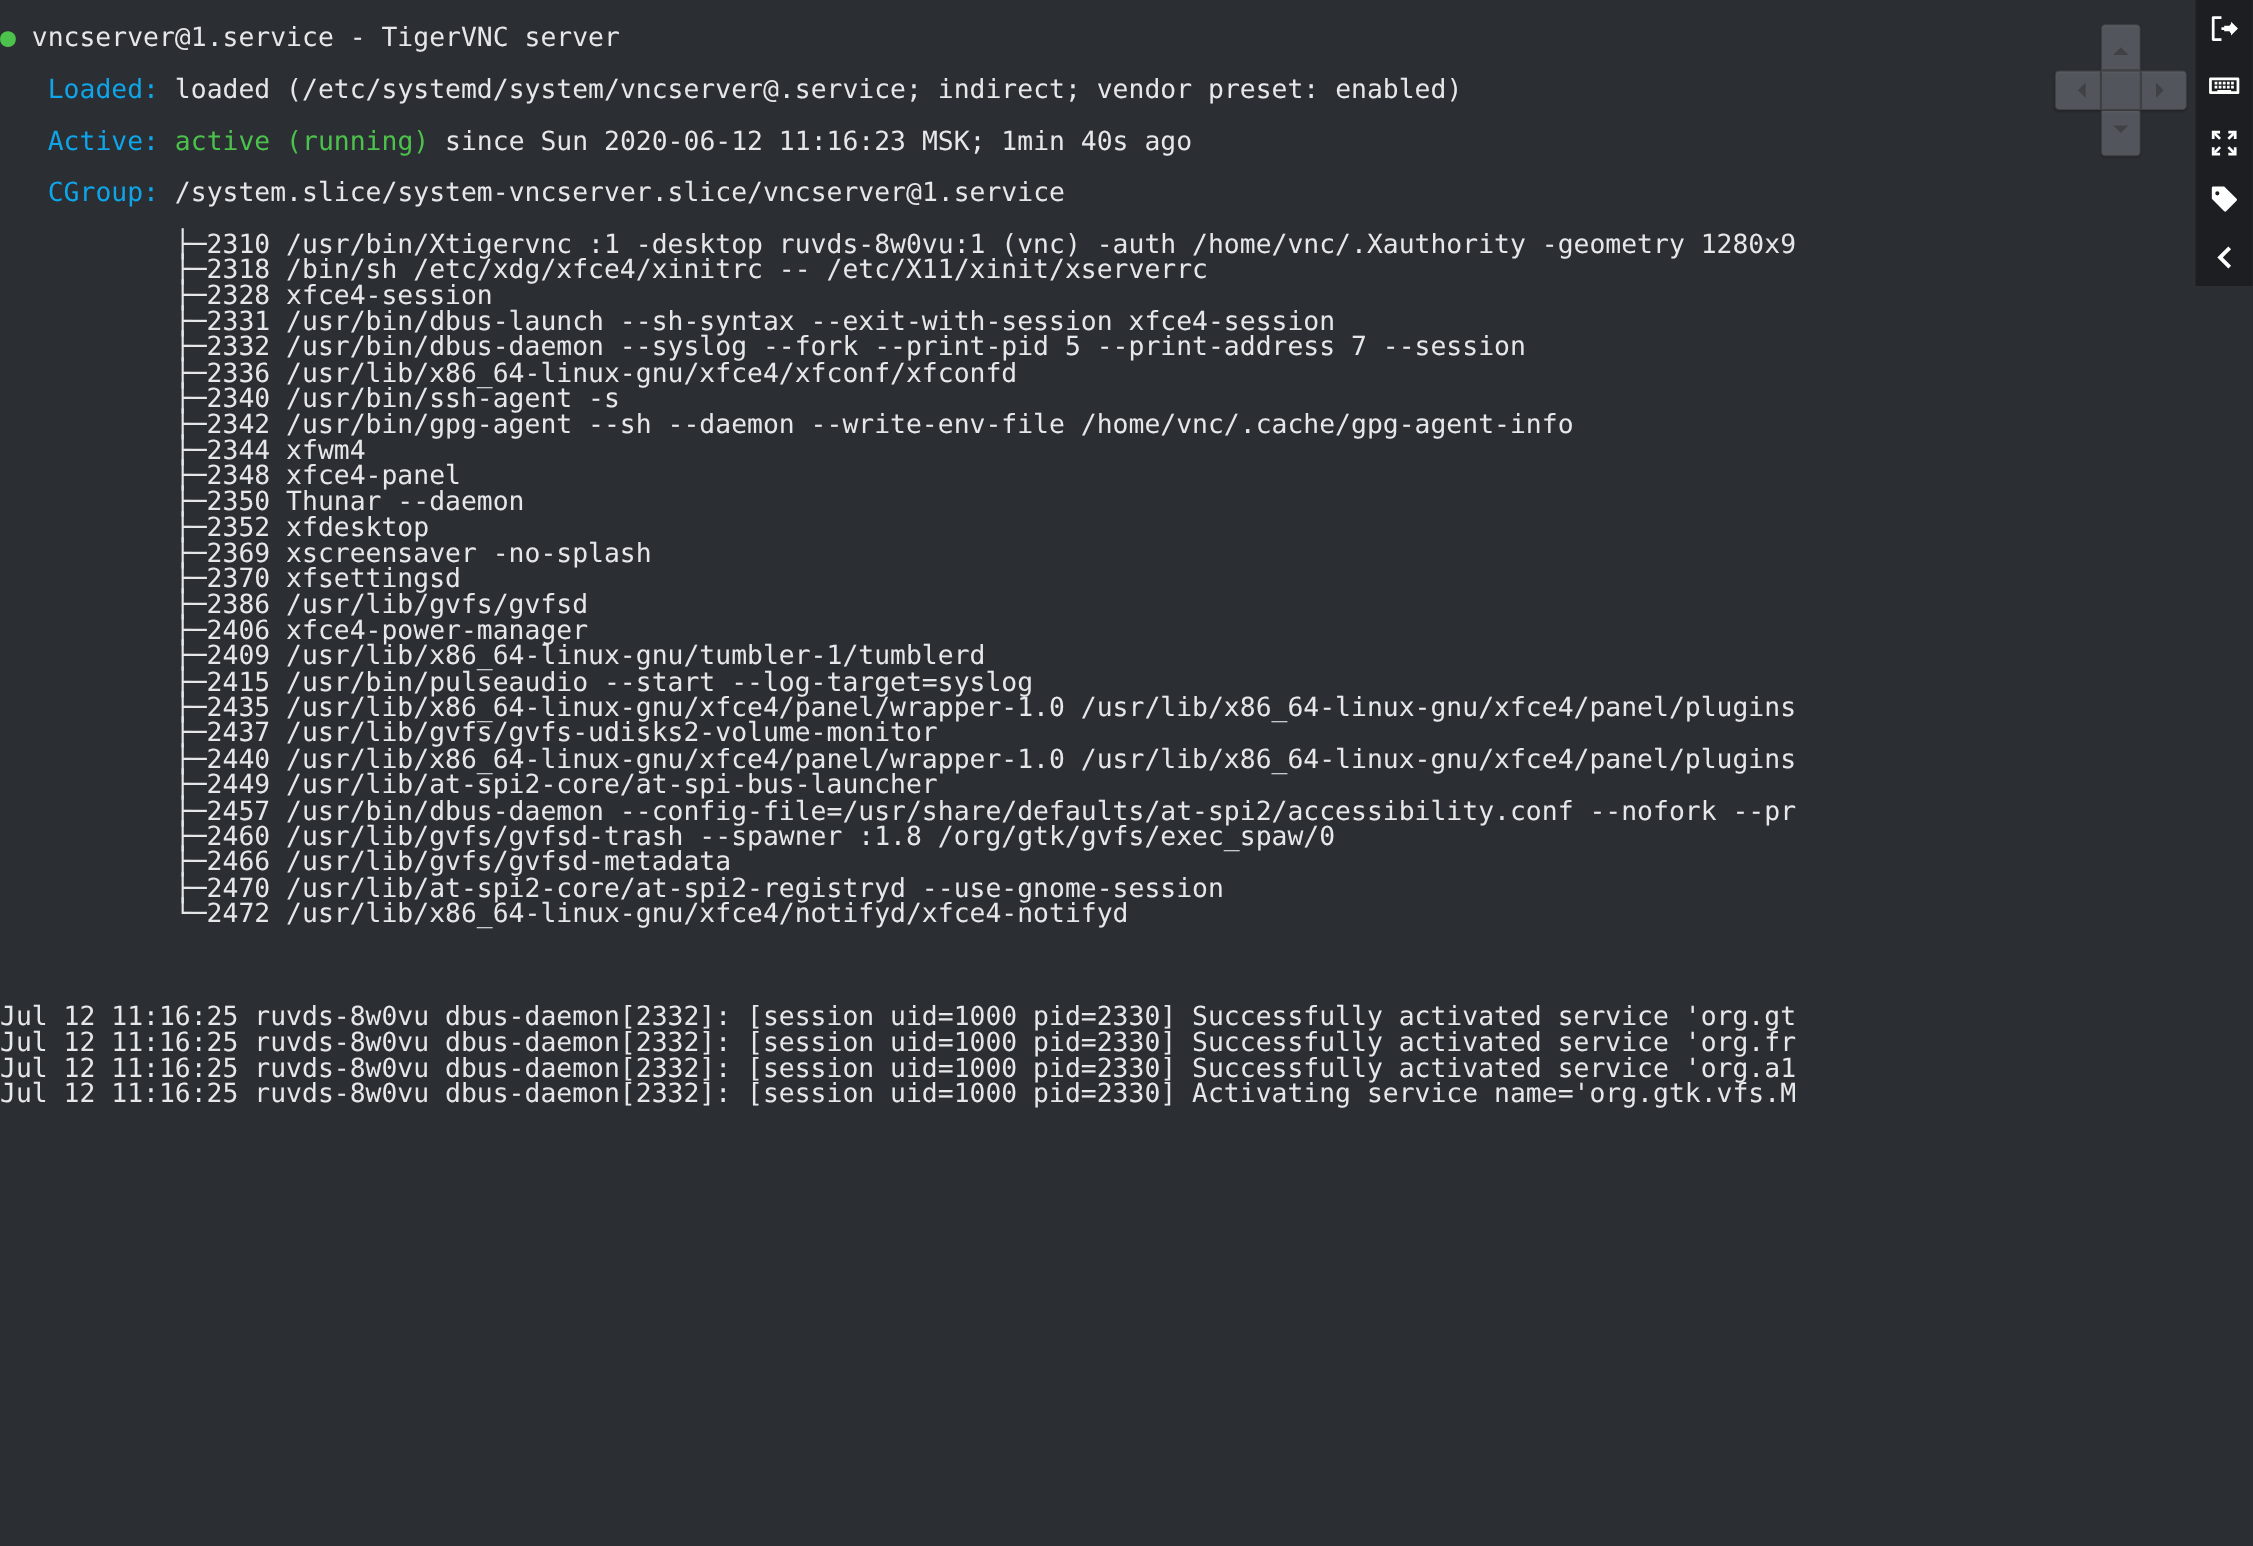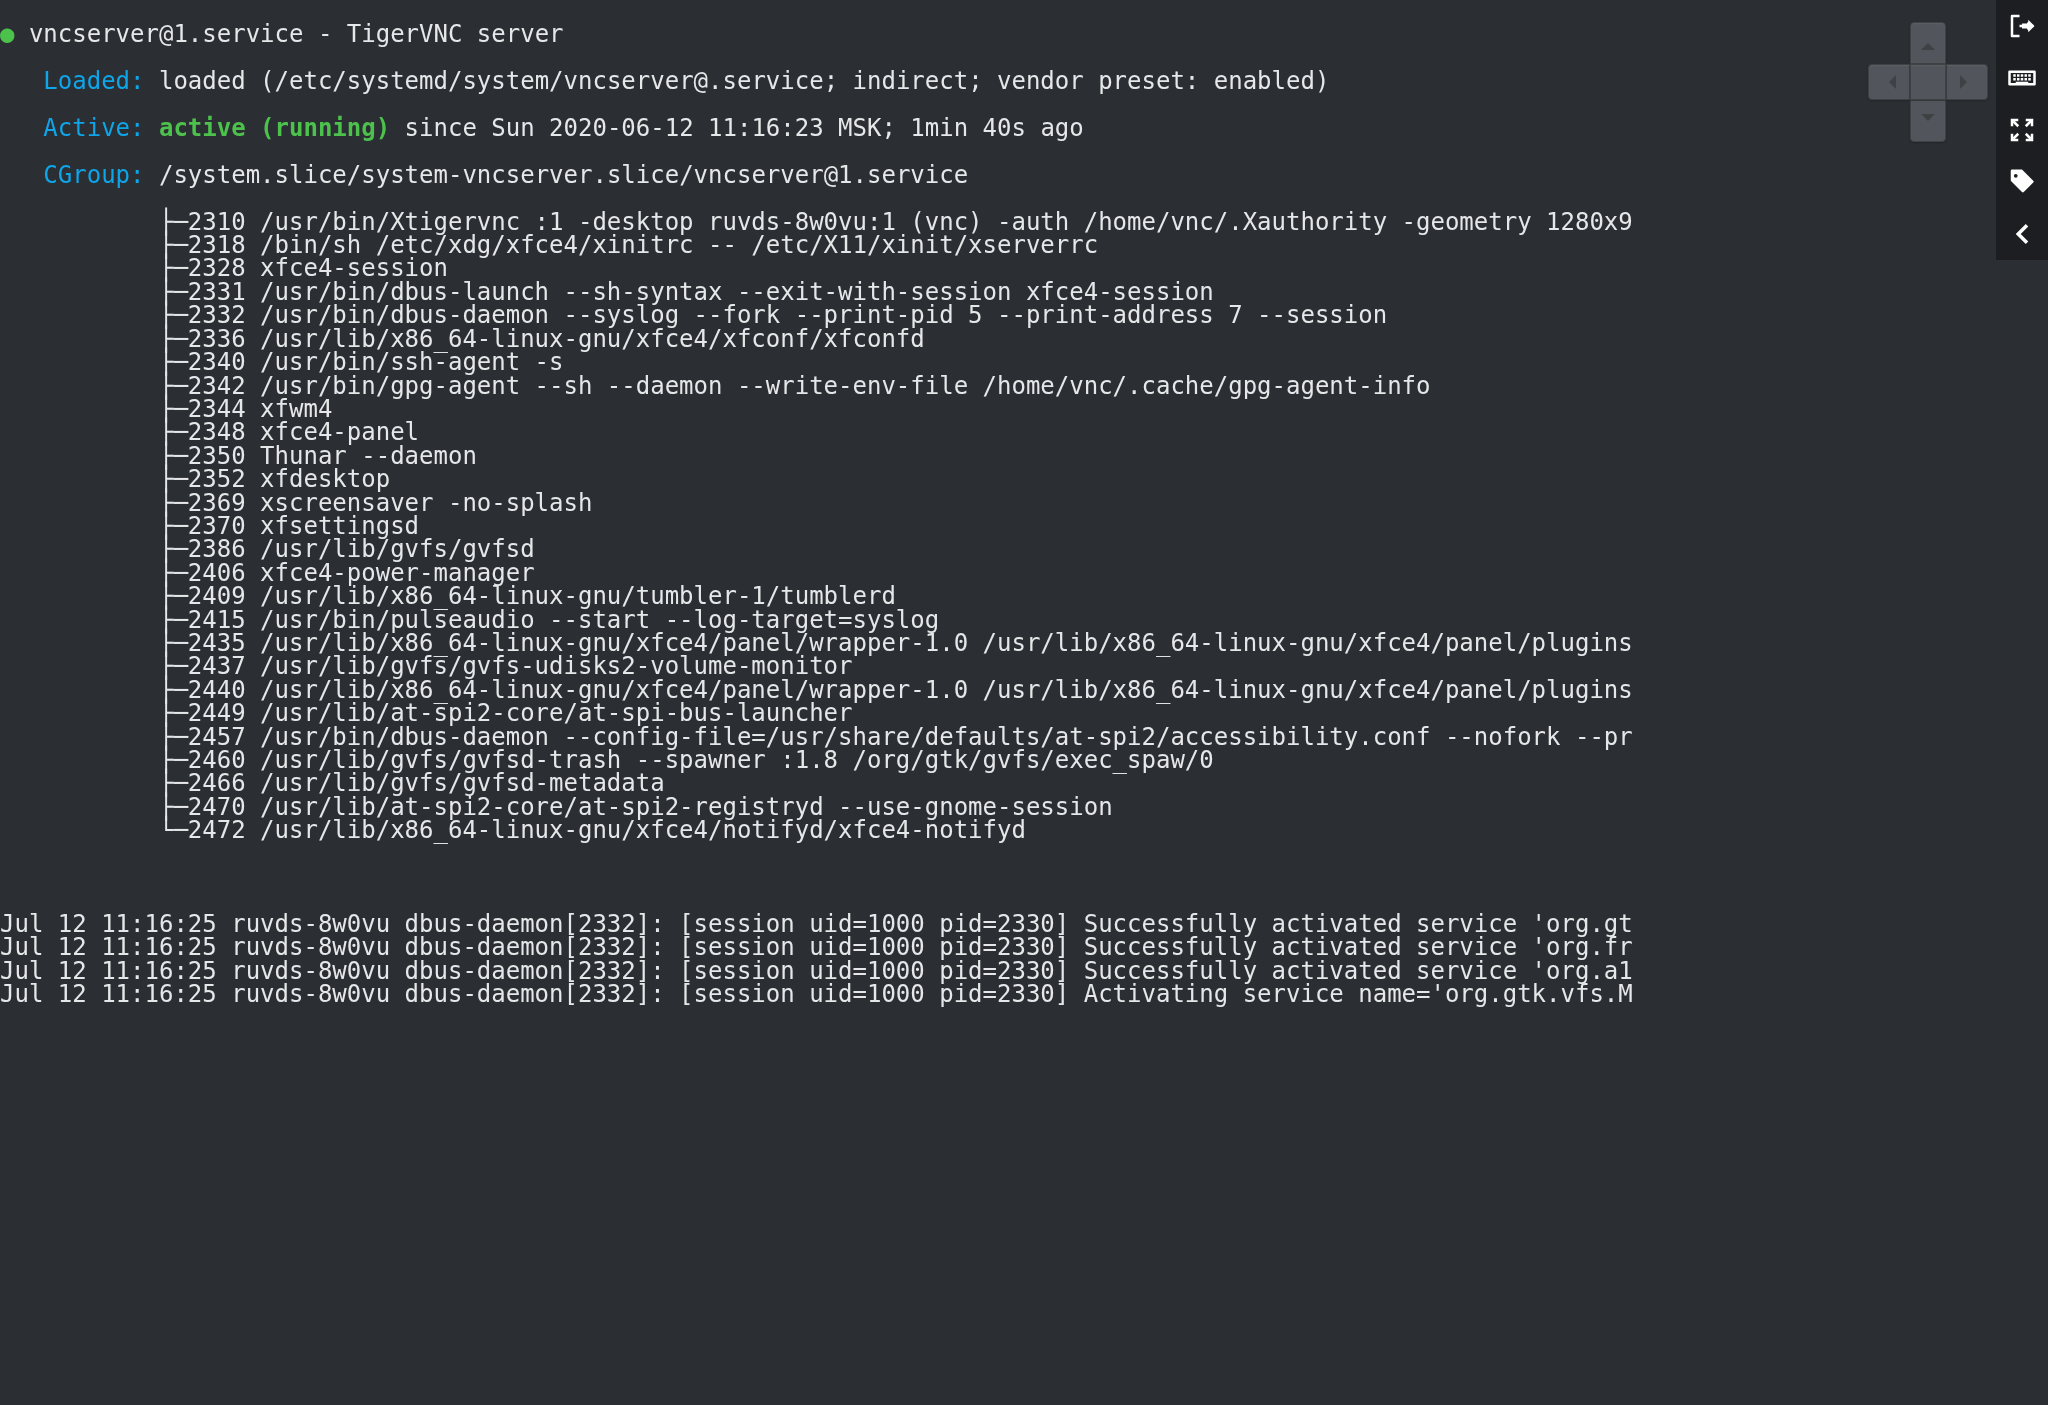--- a/index.html
+++ b/index.html
@@ -23,21 +23,21 @@
   .terminal {
     position: absolute;
     left: 0; top: 0; right: 0; bottom: 0;
     color: #e6e7e8;
     white-space: pre;
     letter-spacing: 0;
   }
   .line { display: block; }
   .dot { color: #4cc24c; }
   .key { color: #0ea5e9; }
-  .active { color: #4cc24c; font-weight: bold; }
+  .active { color: #4cc24c; font-weight: normal; }
   .tree { color: #e6e7e8; }
   .toolbar {
     position: absolute;
     top: 0;
     right: 0;
     width: 52px;
     display: flex;
     flex-direction: column;
     background: rgba(0,0,0,0.35);
   }

